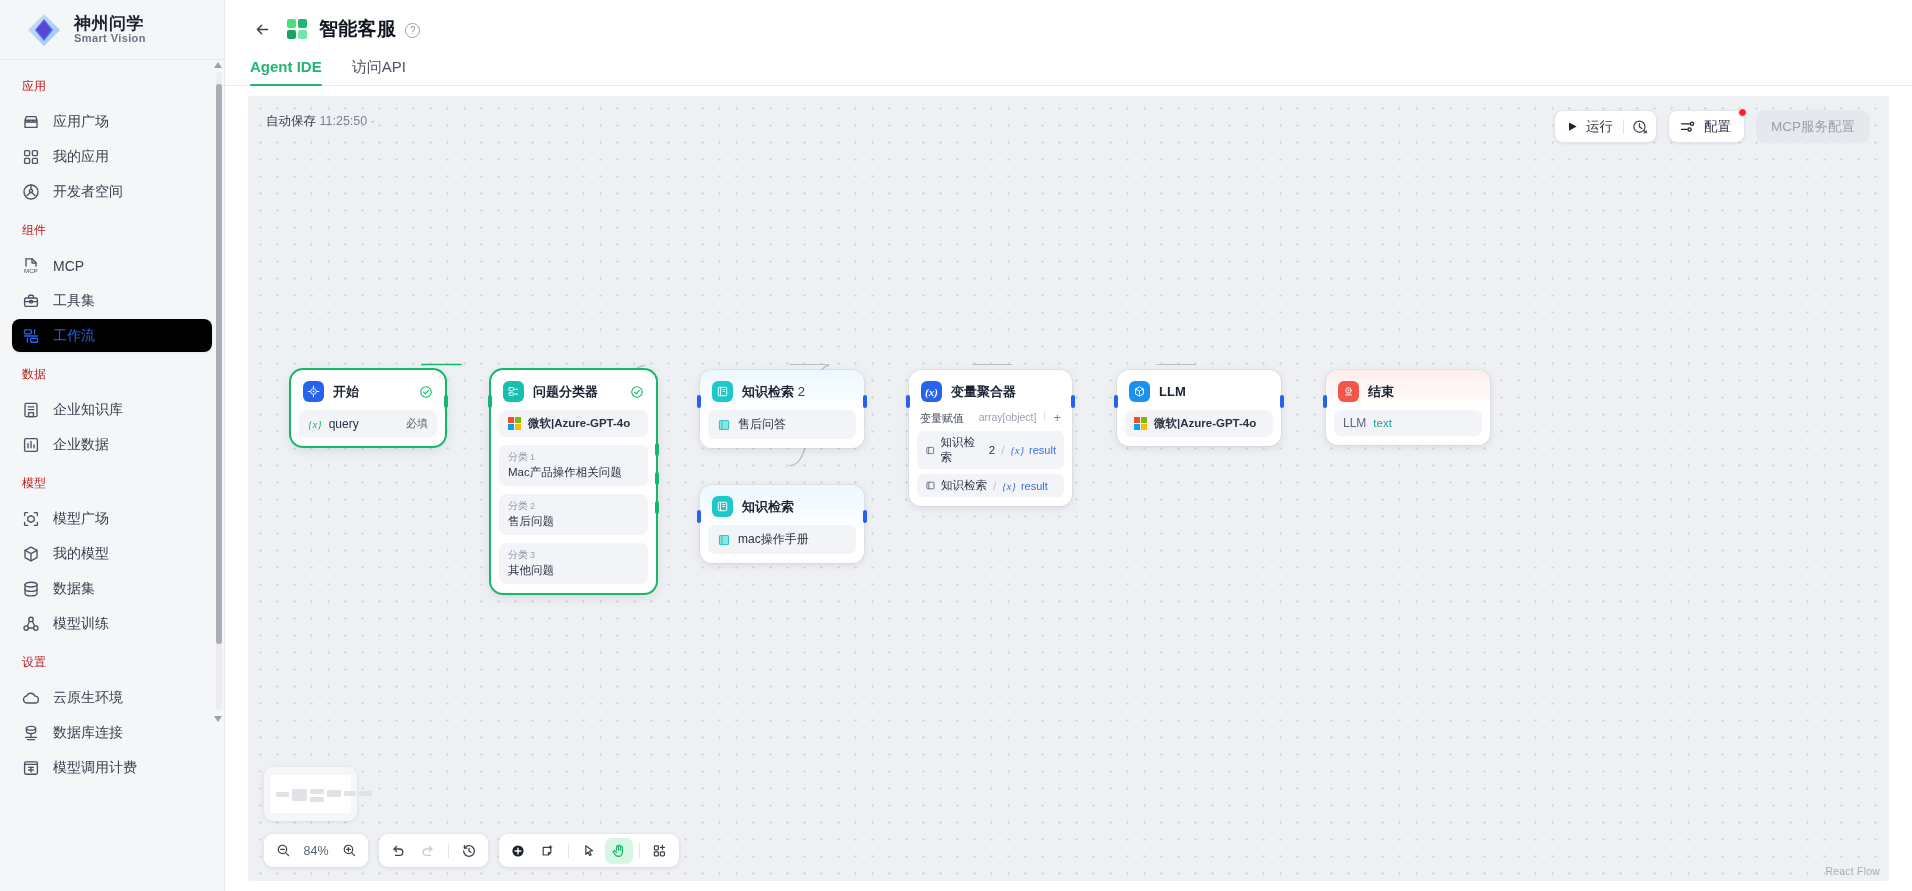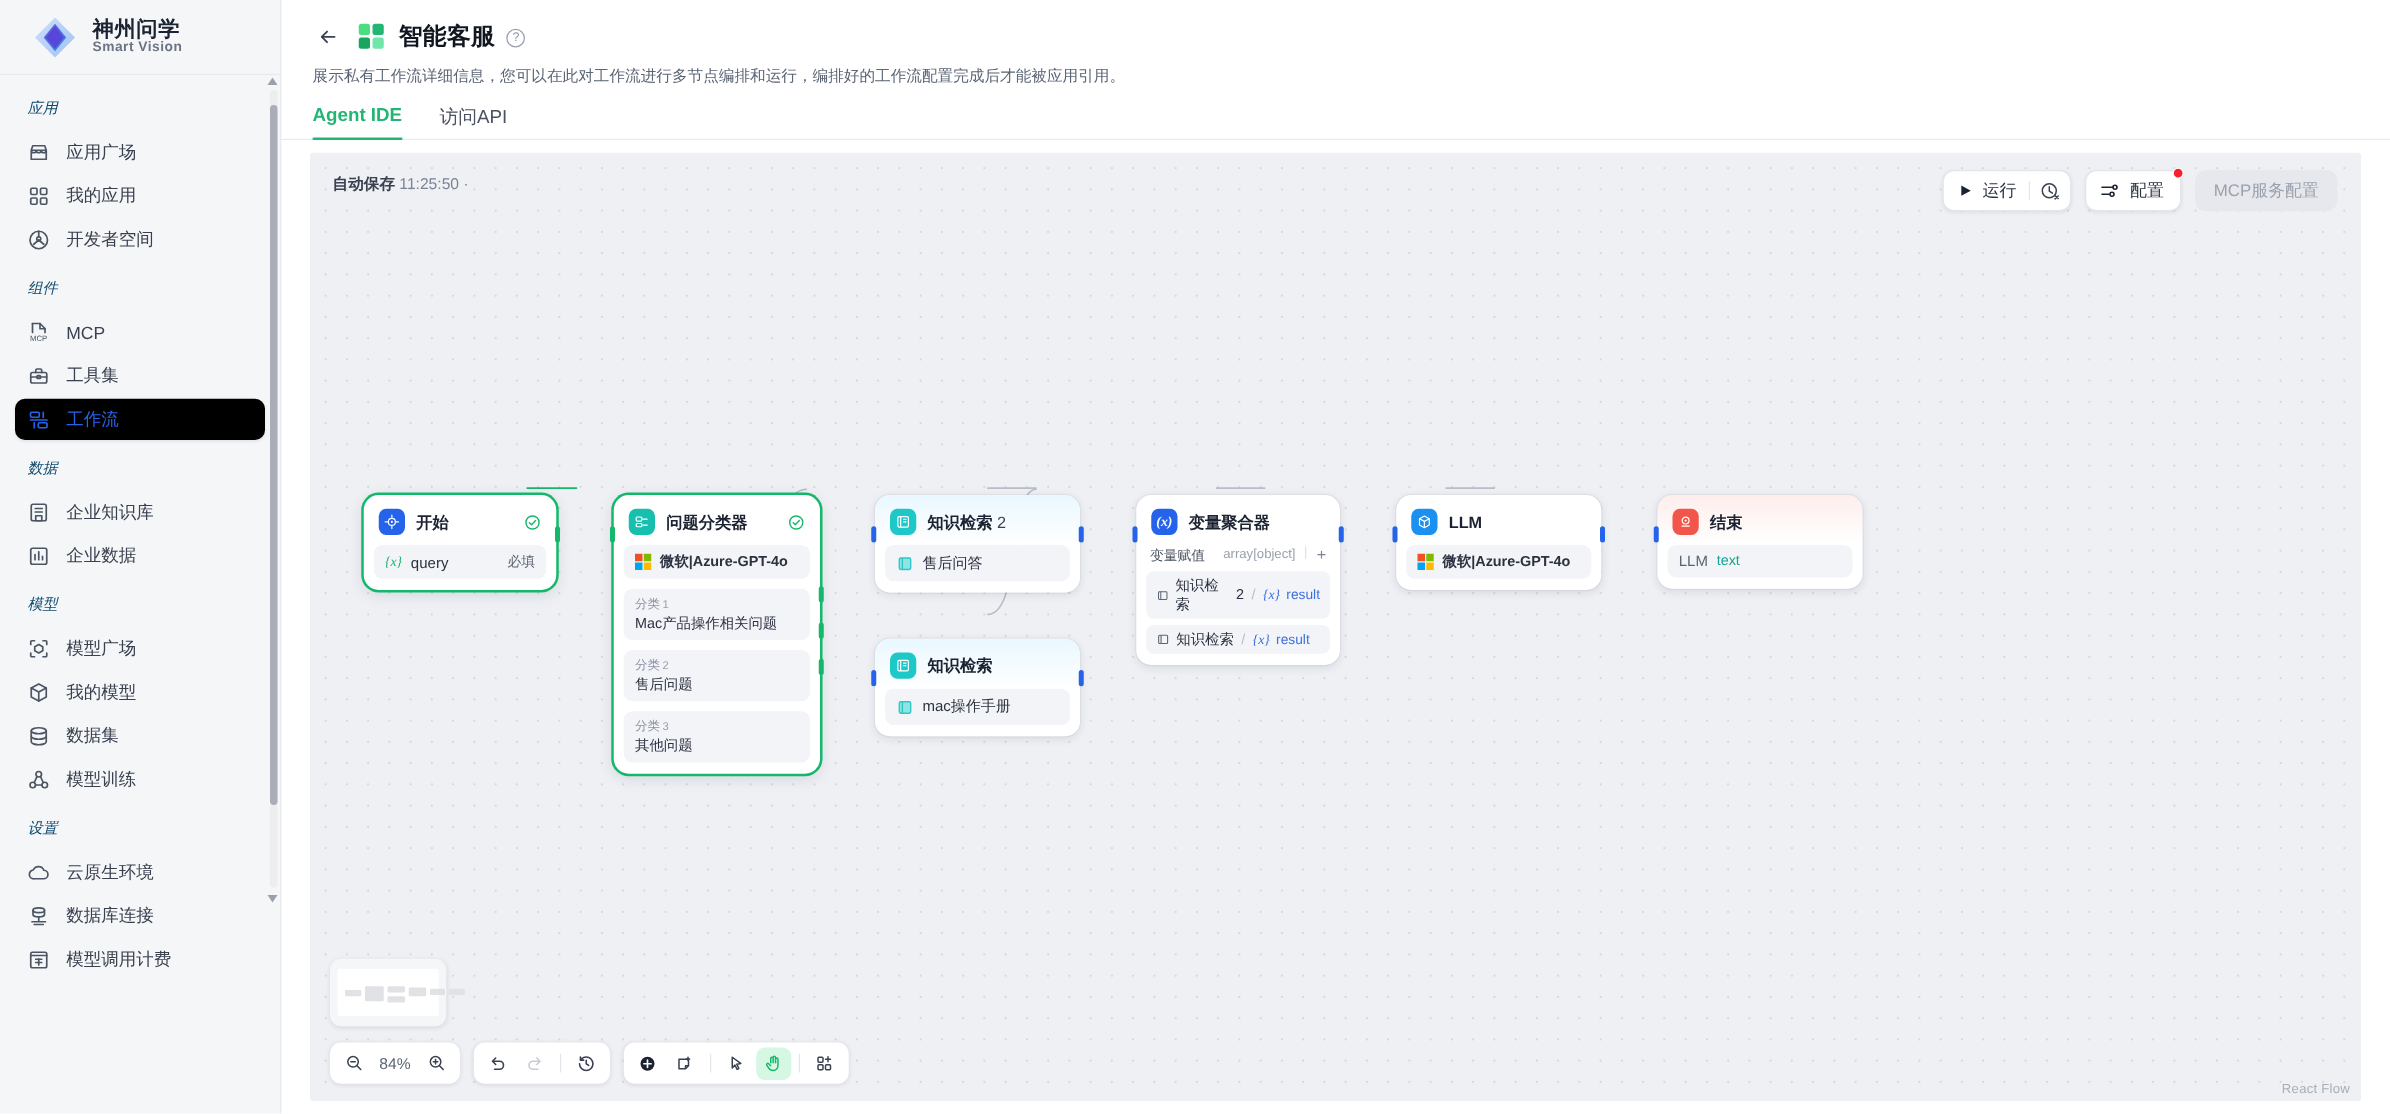--- a/index.html
+++ b/index.html
@@ -26,21 +26,21 @@
   }
   .brand-logo { width: 36px; height: 36px; position: relative; flex: 0 0 36px; }
   .brand-text { line-height: 1.05; }
   .brand-title { font-size: 17px; font-weight: 700; color: #1b2231; letter-spacing: .5px; }
   .brand-sub { font-size: 11px; font-weight: 700; color: #6b7484; letter-spacing: .4px; margin-top: 0; }
 
   .nav {
     flex: 1; overflow: hidden; padding: 14px 12px 0 12px; position: relative;
   }
   .nav-section {
-    font-size: 12px; color: #0c4a6e; padding: 12px 10px 8px 10px; font-weight: 400; font-style: italic;
+    font-size: 12px; color: #b91c1c; padding: 12px 10px 8px 10px; font-weight: 400;
   }
   .nav-section:first-child { padding-top: 4px; }
   .nav-item {
     display: flex; align-items: center; gap: 13px;
     height: 33px; padding: 0 10px; margin: 2px 0;
     border-radius: 8px; cursor: pointer;
     font-size: 14px; color: #39404f;
   }
   .nav-item.active {
     background: #000000; color: #2563eb; font-weight: 500;
@@ -120,21 +120,21 @@
   }
   .btn-mcp {
     height: 33px; padding: 0 15px; border-radius: 9px; background: #e6e8ed;
     display: flex; align-items: center; font-size: 13.5px; color: #9aa1ad;
     cursor: not-allowed;
   }
 
   .autosave {
     position: absolute; left: 18px; top: 17px; font-size: 12.5px; color: #7b8494;
   }
-  .autosave b { color: #39404f; font-weight: 700; }
+  .autosave b { color: #39404f; font-weight: 400; }
 
   
   .graph { position: absolute; inset: 0; margin-top: 46px; }
   .edges { position: absolute; inset: 0; pointer-events: none; }
 
   .node {
     position: absolute; background: #fff; border-radius: 12px;
     box-shadow: 0 2px 8px rgba(22,30,50,.10), 0 0 0 1px rgba(20,30,60,.04);
     padding: 8px 8px 9px 8px;
   }
@@ -380,21 +380,20 @@
         </span>
         <span class="app-icon">
           <i style="background:#4ade80"></i>
             <i style="background:#22b573"></i>
           <i style="background:#17a55f"></i>
             <i style="background:#6ee7a8"></i>
         </span>
         <span class="page-title">智能客服</span>
         <span class="help-icon">?</span>
       </div>
-      <div class="page-desc">展示私有工作流详细信息，您可以在此对工作流进行多节点编排和运行，编排好的工作流配置完成后才能被应用引用。</div>
       <div class="tabs">
         <div class="tab active">Agent IDE</div>
         <div class="tab">访问API</div>
       </div>
     </div>
     <div class="tabs-divider"></div>
 
     <div class="canvas-wrap">
       <div class="canvas">
 

